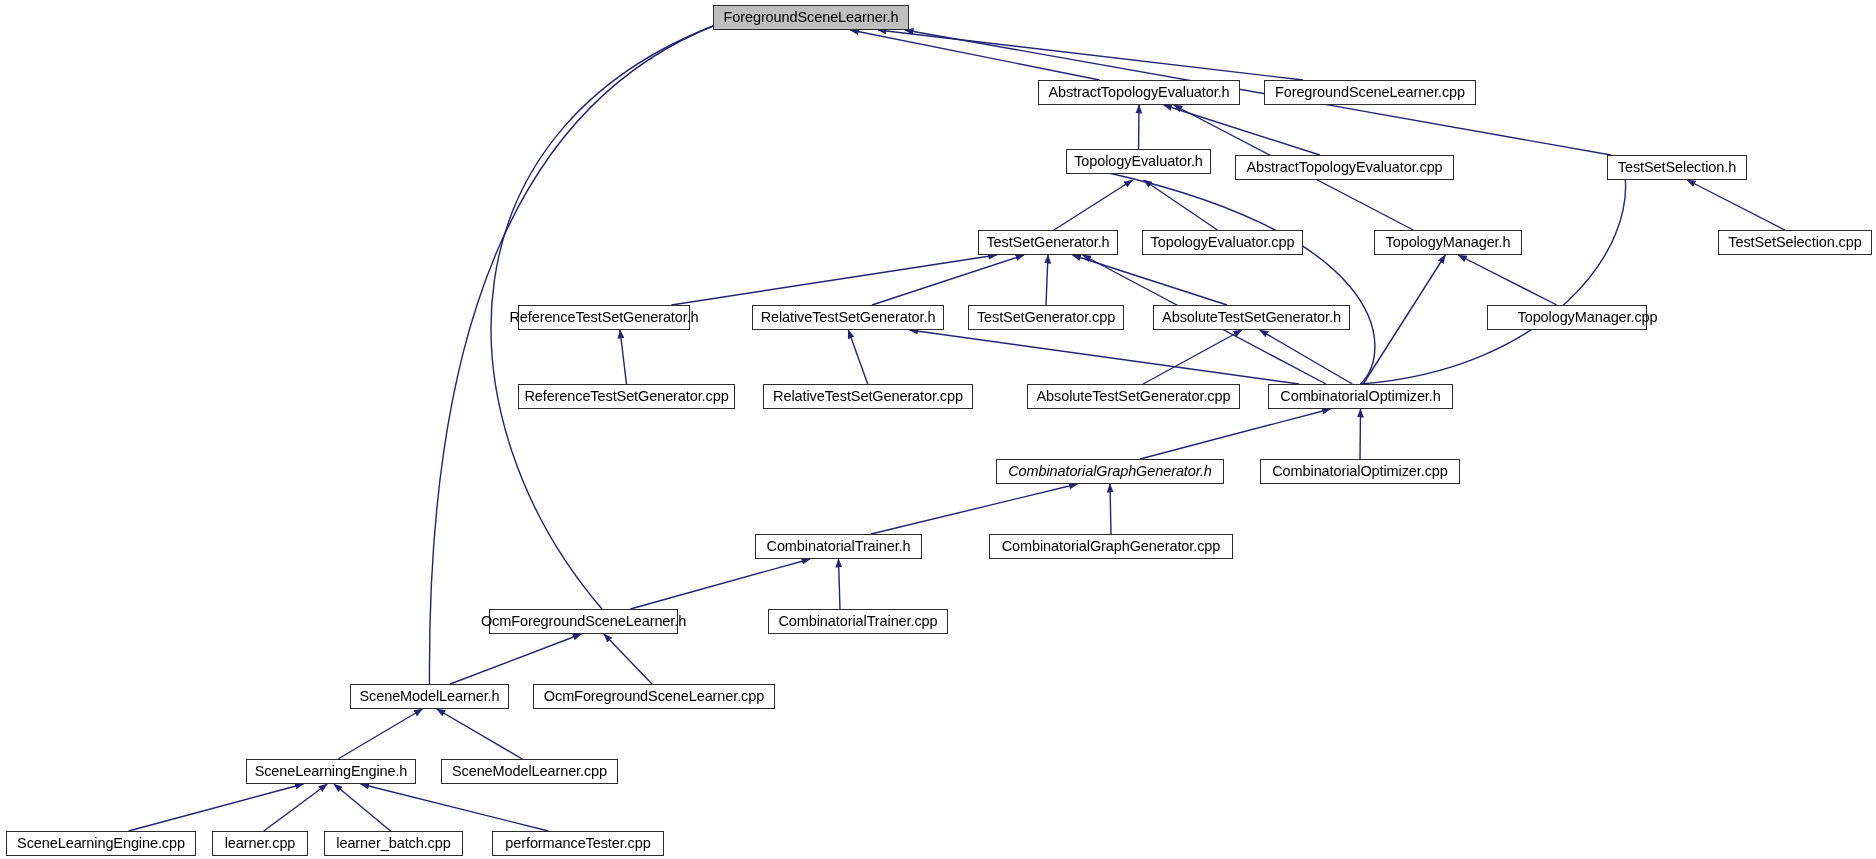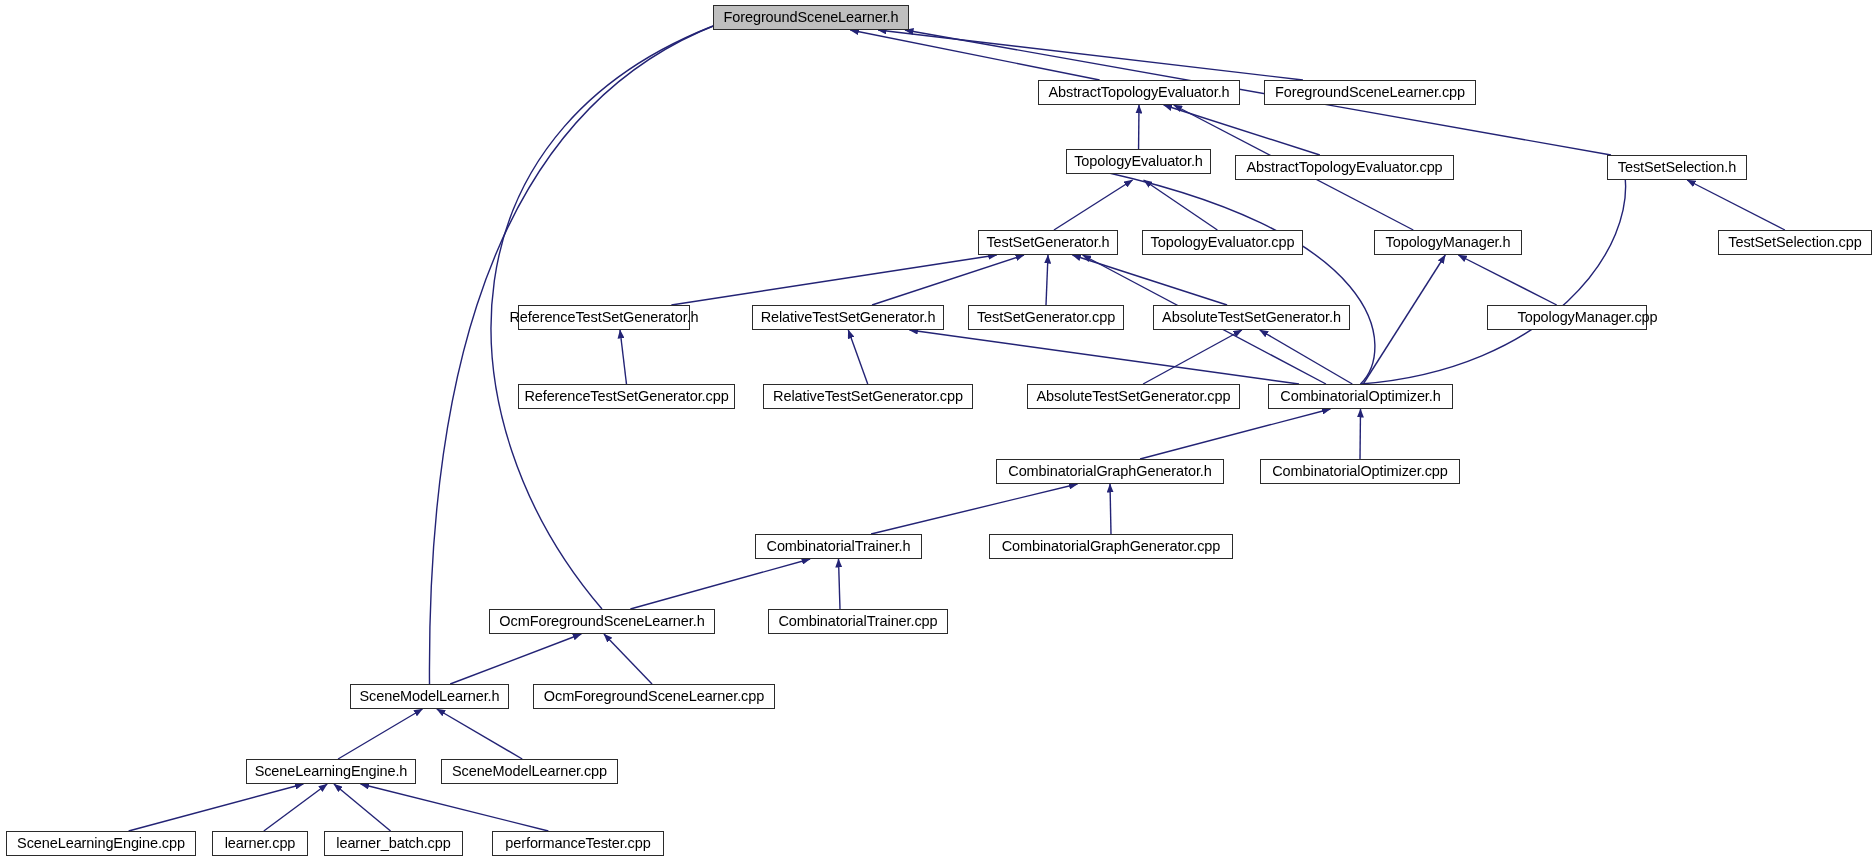--- a/index.html
+++ b/index.html
@@ -155,33 +155,33 @@
       </div>
       <div class="node" style="left: 763px; top: 384px; width: 210px;">
         <span class="node-label">RelativeTestSetGenerator.cpp</span>
       </div>
       <div class="node" style="left: 1027px; top: 384px; width: 213px;">
         <span class="node-label">AbsoluteTestSetGenerator.cpp</span>
       </div>
       <div class="node" style="left: 1268px; top: 384px; width: 185px;">
         <span class="node-label">CombinatorialOptimizer.h</span>
       </div>
-      <div class="node" style="left: 996px; top: 459px; width: 228px;">
+      <div class="node" style="left: 996px; top: 459px; width: 228px; font-style: italic;">
         <span class="node-label">CombinatorialGraphGenerator.h</span>
       </div>
       <div class="node" style="left: 1260px; top: 459px; width: 200px;">
         <span class="node-label">CombinatorialOptimizer.cpp</span>
       </div>
       <div class="node" style="left: 755px; top: 534px; width: 167px; text-align: right;">
         <span class="node-label">CombinatorialTrainer.h</span>
       </div>
       <div class="node" style="left: 989px; top: 534px; width: 244px;">
         <span class="node-label">CombinatorialGraphGenerator.cpp</span>
       </div>
-      <div class="node" style="left: 489px; top: 609px; width: 226px;">
+      <div class="node" style="left: 489px; top: 609px; width: 189px;">
         <span class="node-label">OcmForegroundSceneLearner.h</span>
       </div>
       <div class="node" style="left: 768px; top: 609px; width: 180px;">
         <span class="node-label">CombinatorialTrainer.cpp</span>
       </div>
       <div class="node" style="left: 350px; top: 684px; width: 159px;">
         <span class="node-label">SceneModelLearner.h</span>
       </div>
       <div class="node" style="left: 533px; top: 684px; width: 242px;">
         <span class="node-label">OcmForegroundSceneLearner.cpp</span>

